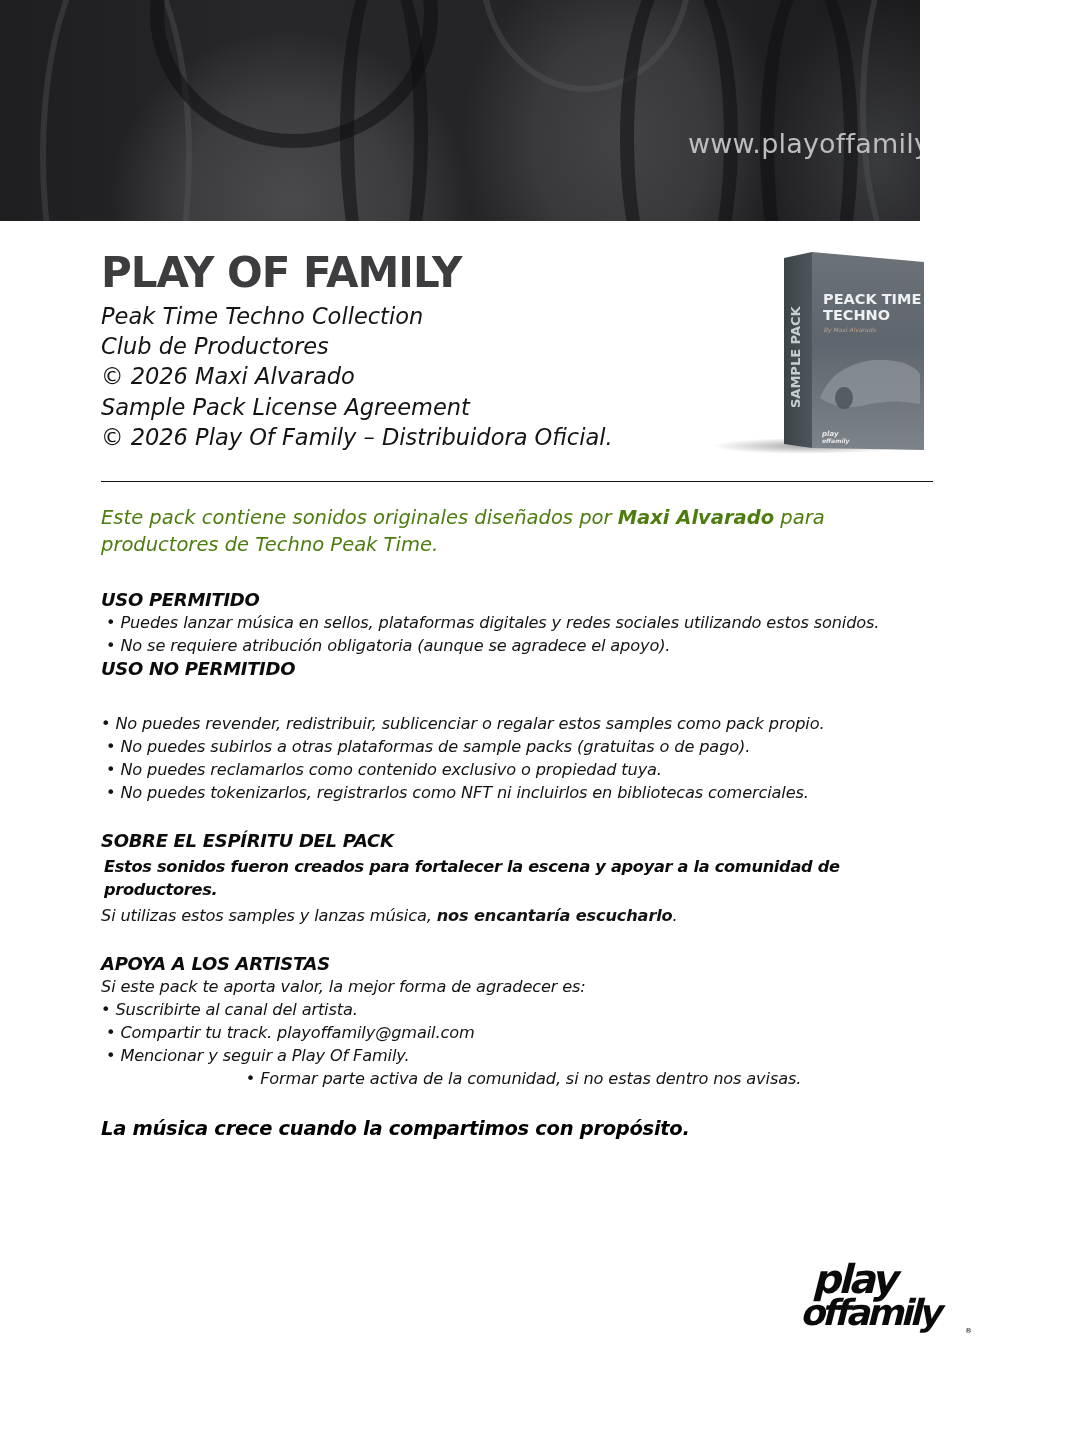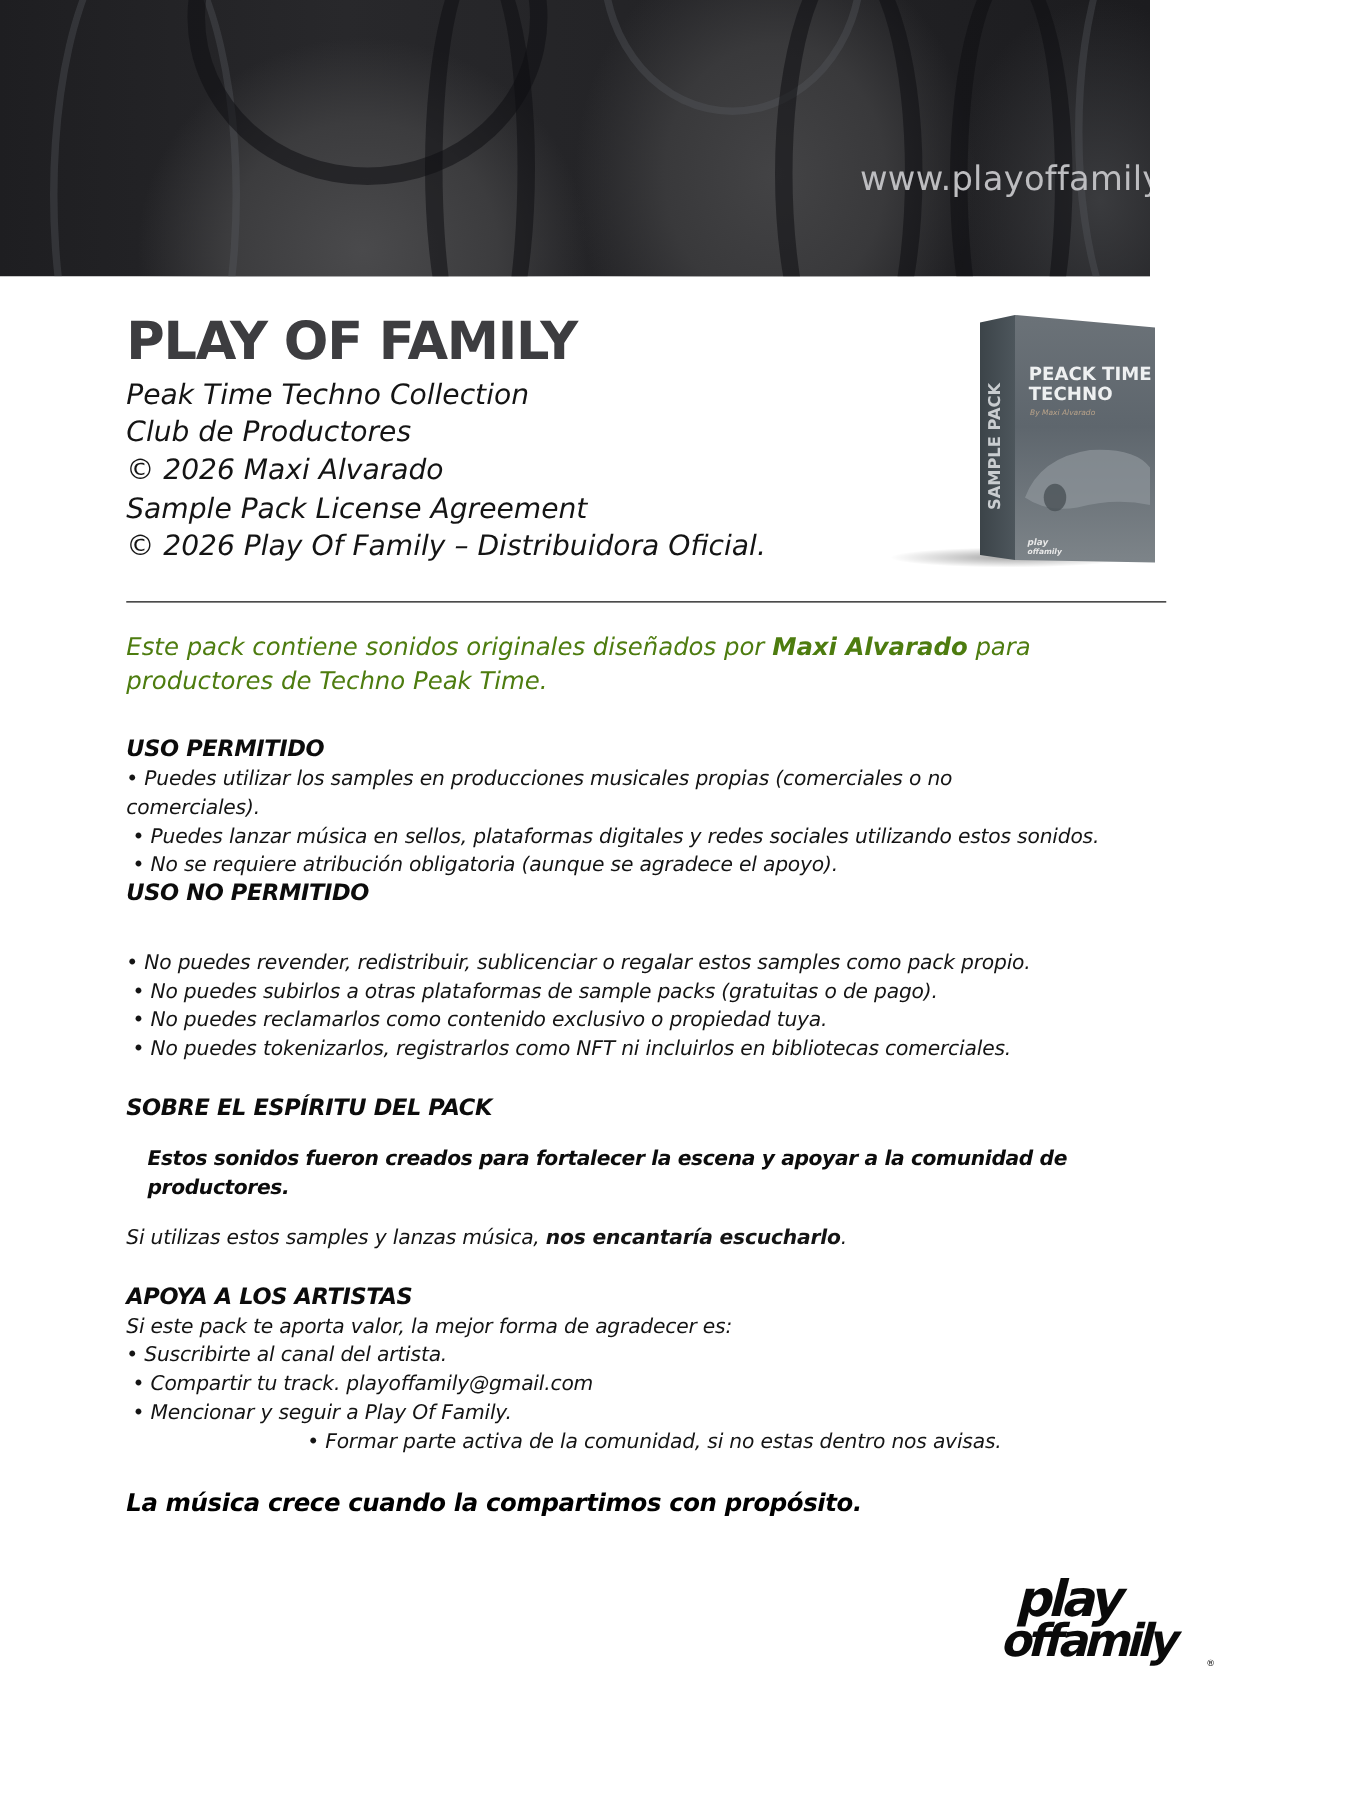--- a/index.html
+++ b/index.html
@@ -45,21 +45,21 @@
       font-family: "DejaVu Sans", sans-serif; font-style: italic;
     }
     .intro { font-size: 19.5px; line-height: 27px; color: #4d7c0f; margin: 0; }
     .intro b { font-weight: bold; }
     .section-h {
       font-weight: bold; font-size: 18px; line-height: 23px; color: #0c0c0c; margin: 0;
       letter-spacing: -0.3px;
     }
     .p { font-size: 16.2px; line-height: 23px; color: #141414; margin: 0; letter-spacing: -0.15px; }
     .p b { font-weight: bold; }
-    .strong-p { font-weight: bold; font-size: 16.2px; line-height: 23px; color: #0c0c0c; margin: 17px; letter-spacing: -0.3px; }
+    .strong-p { font-weight: bold; font-size: 16.2px; line-height: 23px; color: #0c0c0c; margin: 3px; letter-spacing: -0.3px; }
     .closing { font-weight: bold; font-size: 19.5px; line-height: 26px; color: #000000; margin: 0; letter-spacing: -0.3px; }
     .logo { position: absolute; left: 800px; top: 1253px; width: 180px; height: 90px; }
   </style>
 </head>
 <body>
 
 <div class="banner">
   <div class="streak" style="left:40px;top:-60px;width:140px;height:420px;"></div>
   <div class="dark" style="left:150px;top:-120px;width:260px;height:240px;"></div>
   <div class="dark" style="left:340px;top:-40px;width:60px;height:320px;"></div>
@@ -108,21 +108,20 @@
   <text x="110" y="195" font-family="DejaVu Sans, sans-serif" font-weight="bold" font-style="italic" font-size="6" fill="#e8e8e8">offamily</text>
 </svg>
 
 <div class="rule"></div>
 
 <div class="body">
   <p class="intro"><span>Este pack contiene sonidos originales diseñados por </span><b>Maxi Alvarado</b><span> para productores de Techno Peak Time.</span></p>
 
   <div style="height:30px"></div>
   <p class="section-h">USO PERMITIDO</p>
-  <p class="p" style="white-space:pre-wrap;width:760px">• Puedes utilizar los samples en producciones musicales propias (comerciales o no comerciales).</p>
   <p class="p" style="white-space:pre-wrap;width:790px"> • Puedes lanzar música en sellos, plataformas digitales y redes sociales utilizando estos sonidos.</p>
   <p class="p" style="white-space:pre-wrap"> • No se requiere atribución obligatoria (aunque se agradece el apoyo).</p>
 
   <p class="section-h">USO NO PERMITIDO</p>
   <p class="p" style="white-space:pre;margin-top:32px;">• No puedes revender, redistribuir, sublicenciar o regalar estos samples como pack propio.</p>
   <p class="p" style="white-space:pre;"> • No puedes subirlos a otras plataformas de sample packs (gratuitas o de pago).</p>
   <p class="p" style="white-space:pre;"> • No puedes reclamarlos como contenido exclusivo o propiedad tuya.</p>
   <p class="p" style="white-space:pre;"> • No puedes tokenizarlos, registrarlos como NFT ni incluirlos en bibliotecas comerciales.</p>
 
   <div style="height:25px"></div>

